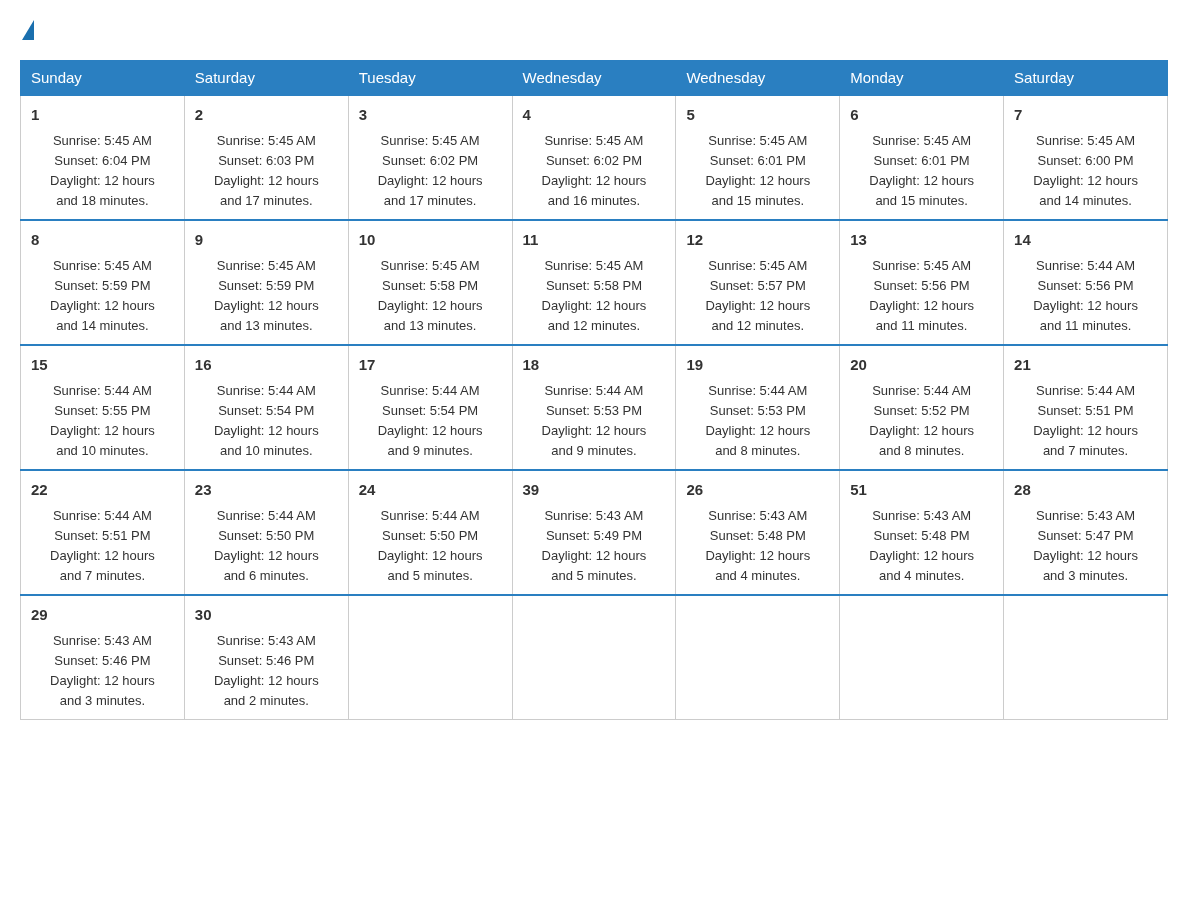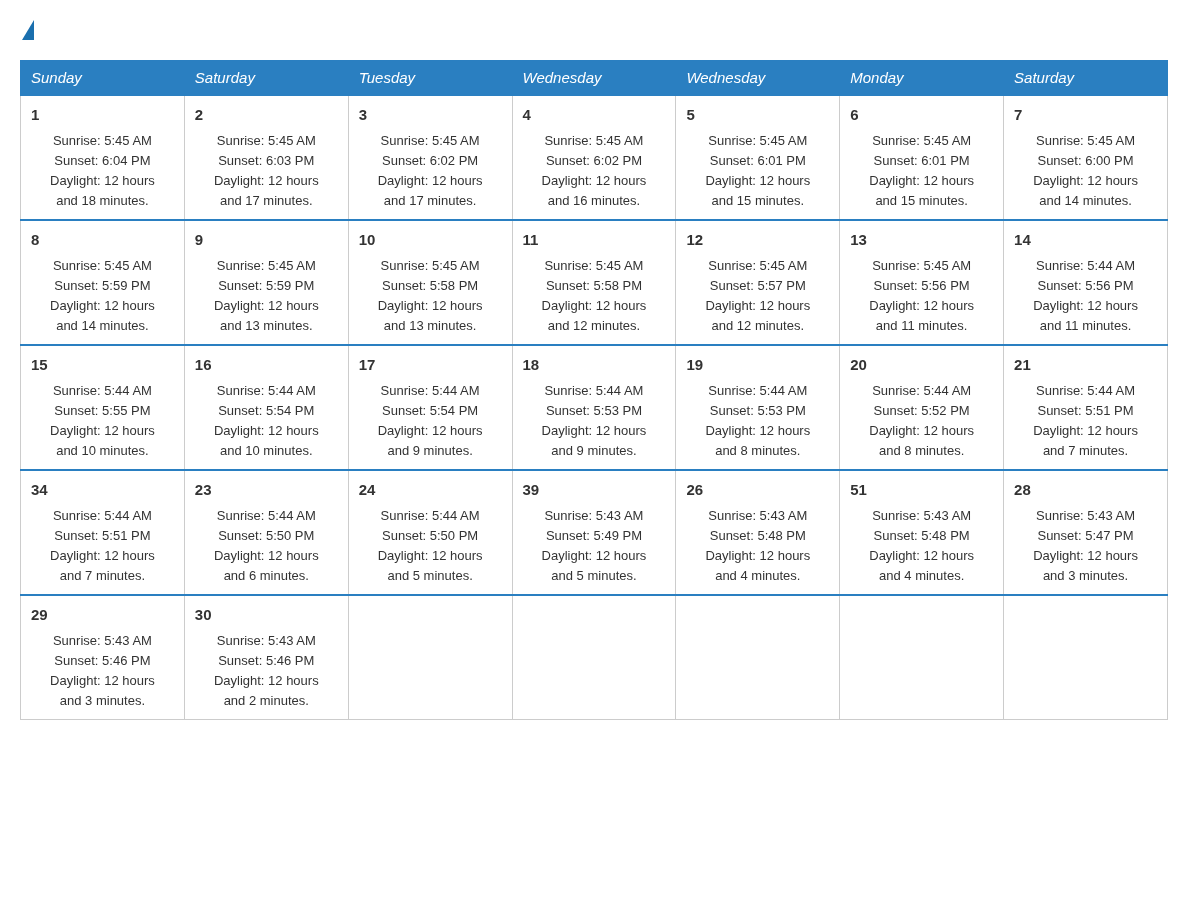--- a/index.html
+++ b/index.html
@@ -54,21 +54,20 @@
       font-size: 22px;
       color: #444;
       margin-top: 4px;
     }
     .calendar {
       width: 100%;
       border-collapse: collapse;
     }
     .calendar thead tr {
       background-color: #2a7fc1;
-      font-style: italic;
     }
     .calendar thead th {
       color: #fff;
       text-align: left;
       padding: 8px 10px;
       font-size: 15px;
       font-weight: normal;
       border: 1px solid #2a7fc1;
     }
     .calendar tbody td {
@@ -212,21 +211,21 @@
           <span class="day-number">20</span>
           <div class="day-info">Sunrise: 5:44 AM<br>Sunset: 5:52 PM<br>Daylight: 12 hours<br>and 8 minutes.</div>
         </td>
         <td>
           <span class="day-number">21</span>
           <div class="day-info">Sunrise: 5:44 AM<br>Sunset: 5:51 PM<br>Daylight: 12 hours<br>and 7 minutes.</div>
         </td>
       </tr>
       <tr>
         <td>
-          <span class="day-number">34</span>
+          <span class="day-number">22</span>
           <div class="day-info">Sunrise: 5:44 AM<br>Sunset: 5:51 PM<br>Daylight: 12 hours<br>and 7 minutes.</div>
         </td>
         <td>
           <span class="day-number">23</span>
           <div class="day-info">Sunrise: 5:44 AM<br>Sunset: 5:50 PM<br>Daylight: 12 hours<br>and 6 minutes.</div>
         </td>
         <td>
           <span class="day-number">24</span>
           <div class="day-info">Sunrise: 5:44 AM<br>Sunset: 5:50 PM<br>Daylight: 12 hours<br>and 5 minutes.</div>
         </td>

